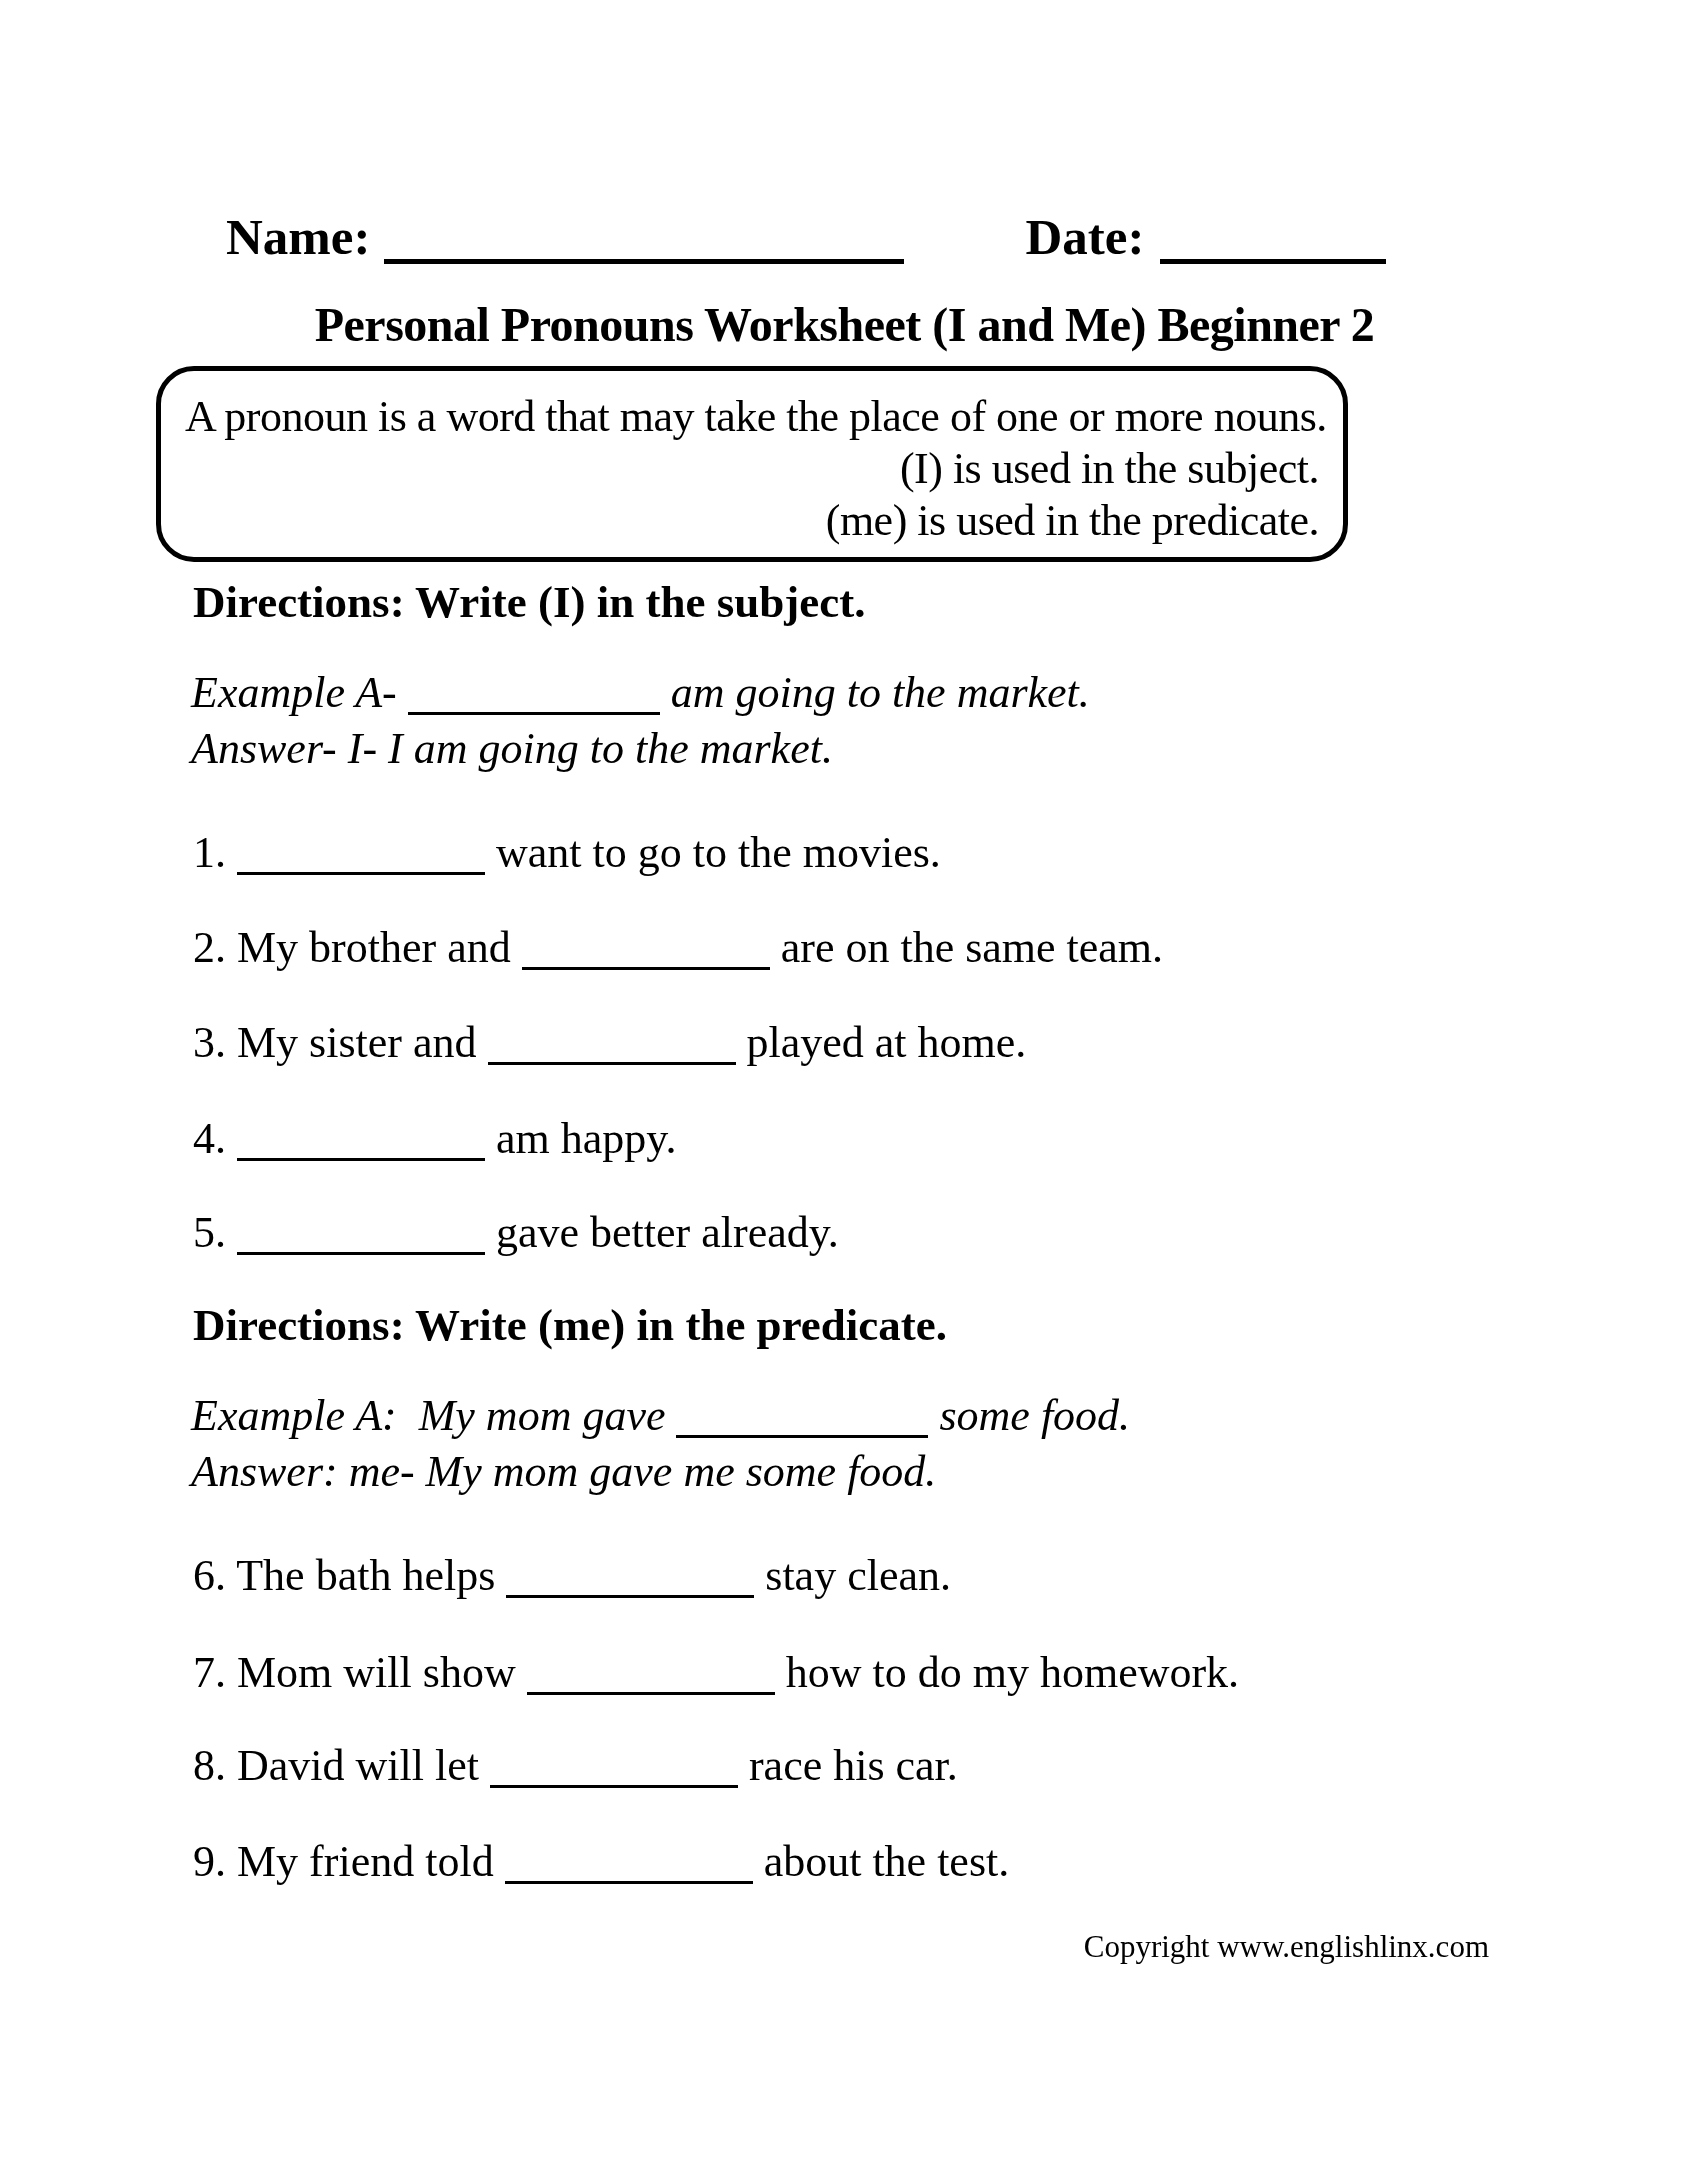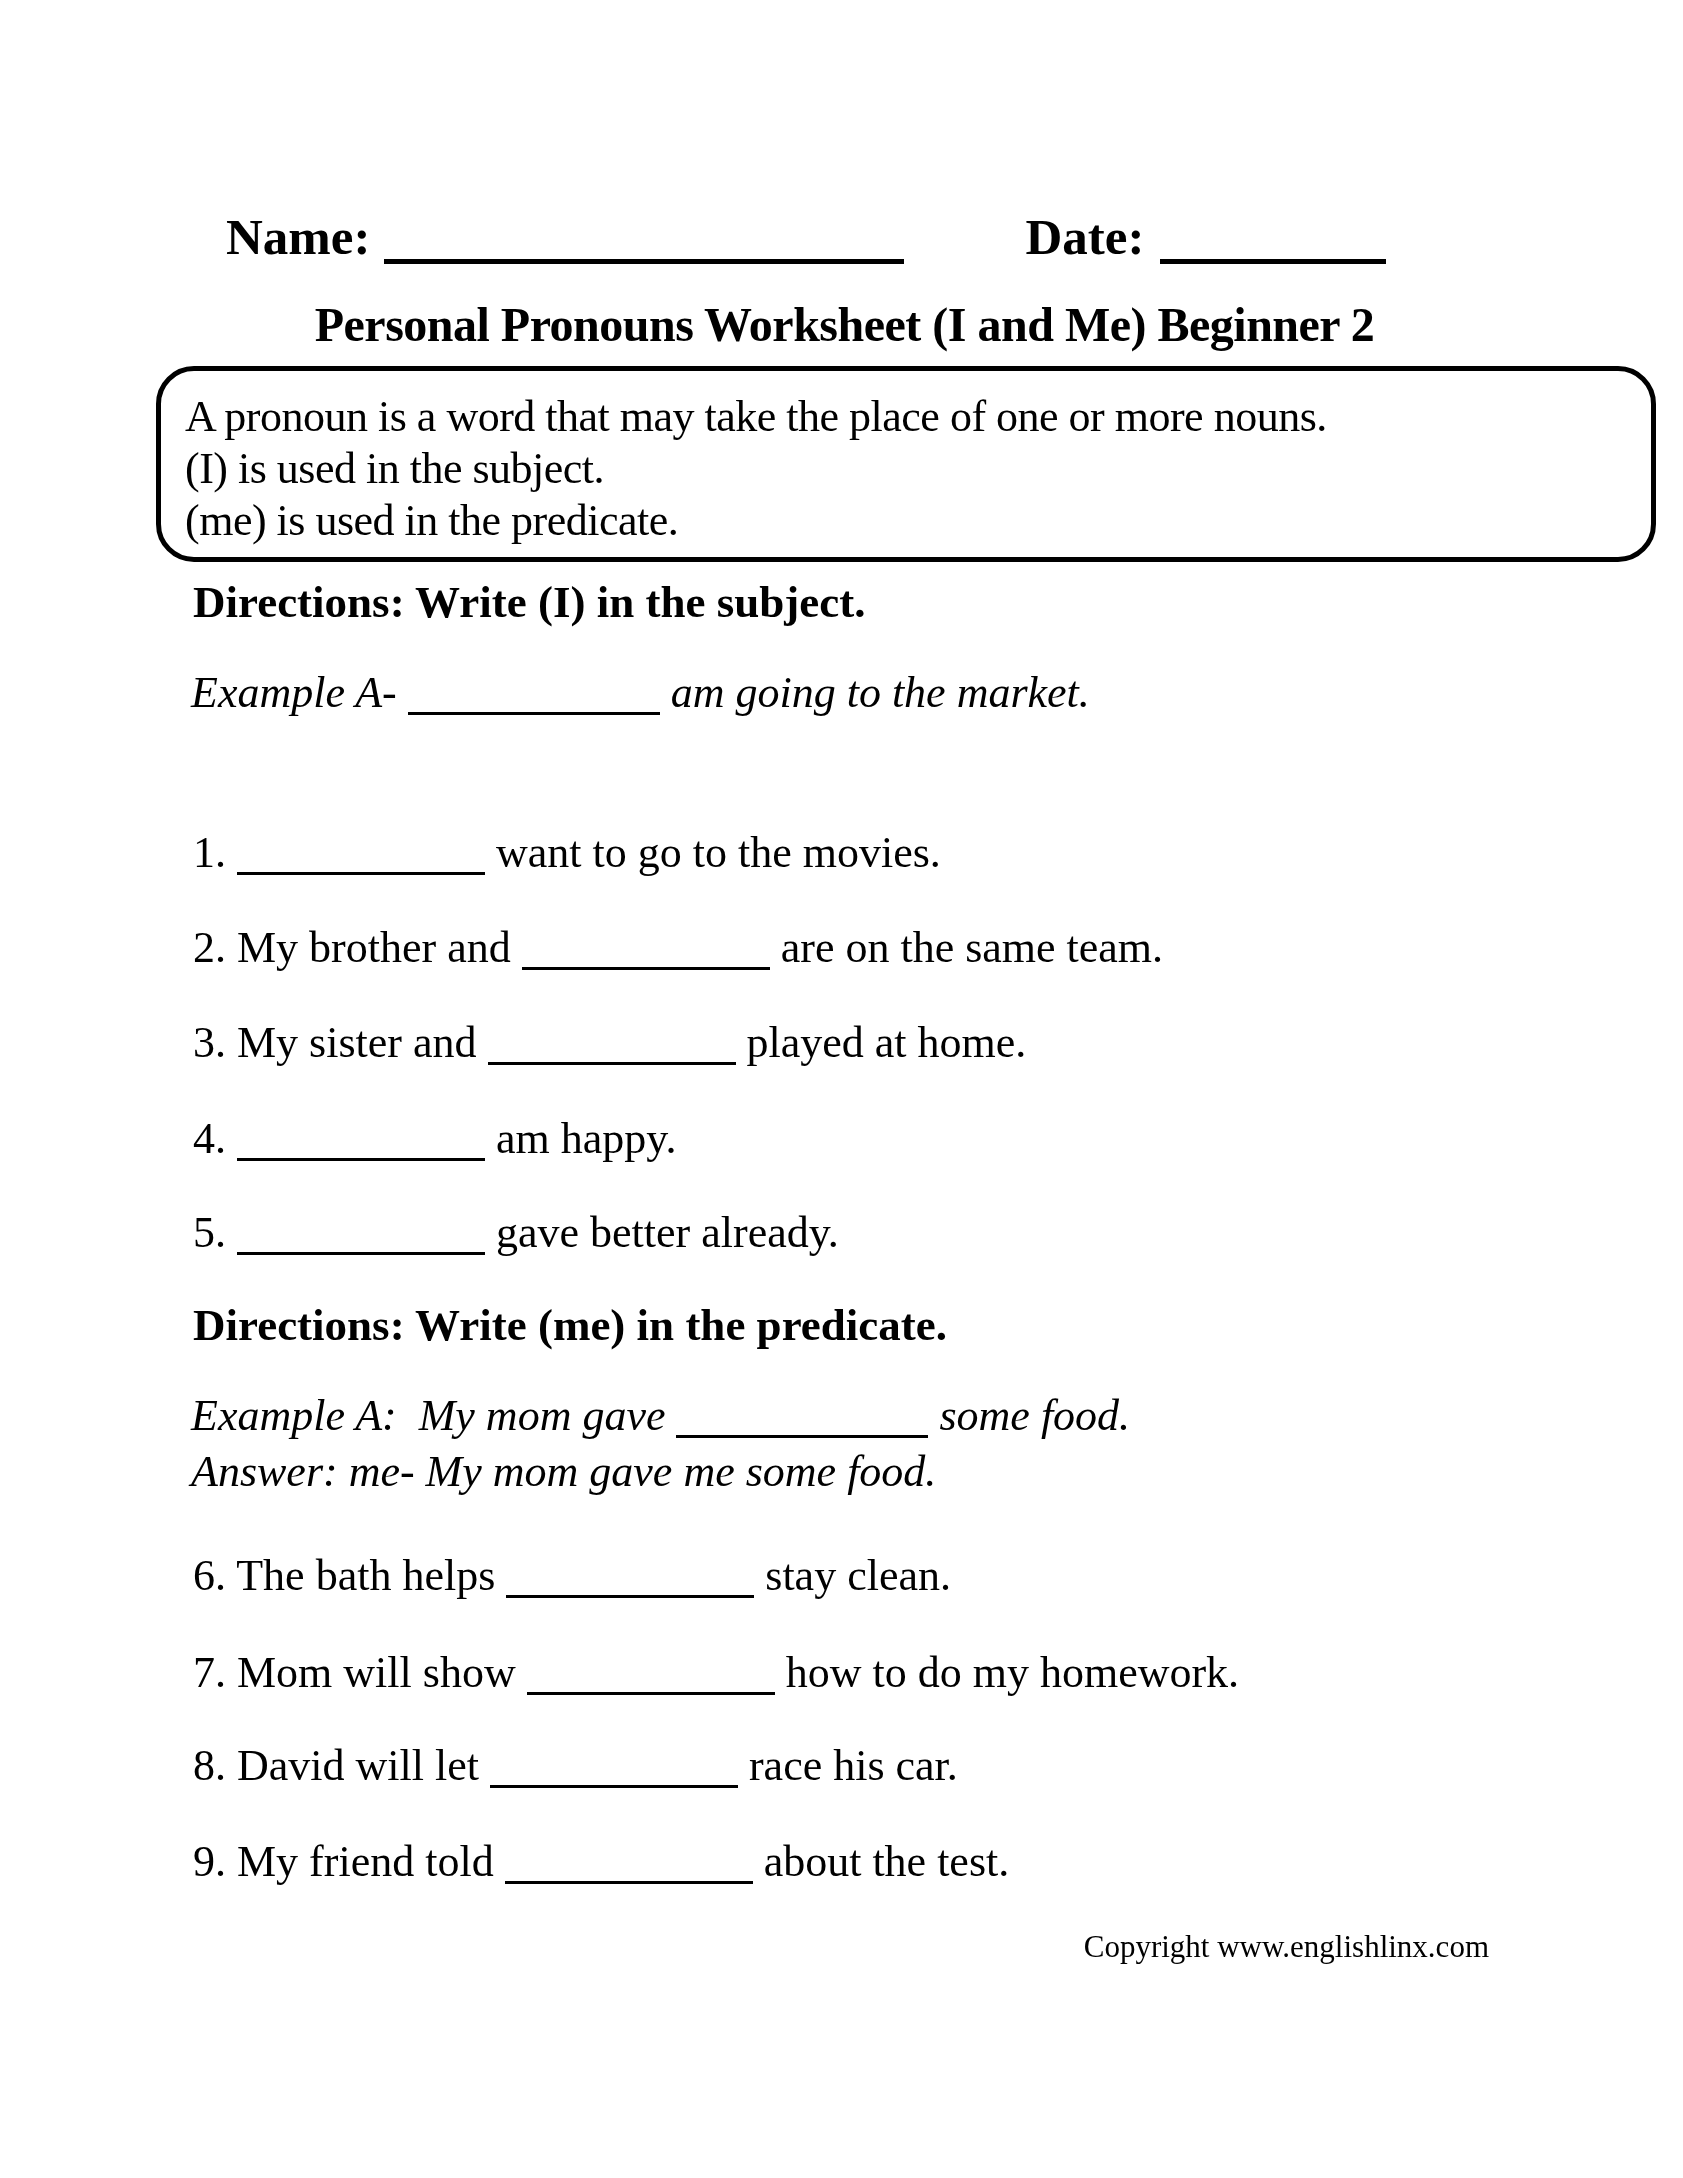--- a/index.html
+++ b/index.html
@@ -43,26 +43,27 @@
     font-size: 48px;
     font-weight: bold;
     letter-spacing: -0.5px;
     padding-left: 6px;
   }
 
   
   .info-box {
     top: 366px;
     left: 156px;
-    width: 1500px;
+    width: 1192px;
     height: 196px;
     border: 5px solid #000;
     border-radius: 38px;
     padding: 20px 24px 0 24px;
     background: #ffffff;
+    text-align: right;
   }
   .info-box .line {
     font-size: 44px;
     line-height: 52px;
     letter-spacing: -0.5px;
     white-space: nowrap;
   }
 
   
   .directions {
@@ -121,20 +122,21 @@
 </div>
 
 <div class="abs directions" style="top:576px">Directions: Write (I) in the subject.</div>
 
 <div class="abs example" style="top:665px">
   <div>
     <span>Example A-</span>
     <span class="blank"></span>
     <span>am going to the market.</span>
   </div>
+  <div>Answer- I- I am going to the market.</div>
 </div>
 
 <div class="abs item" style="top:827px">
   <span>1.</span>
   <span></span>
   <span class="blank"></span>
   <span>want to go to the movies.</span>
 </div>
 
 <div class="abs item" style="top:922px">

